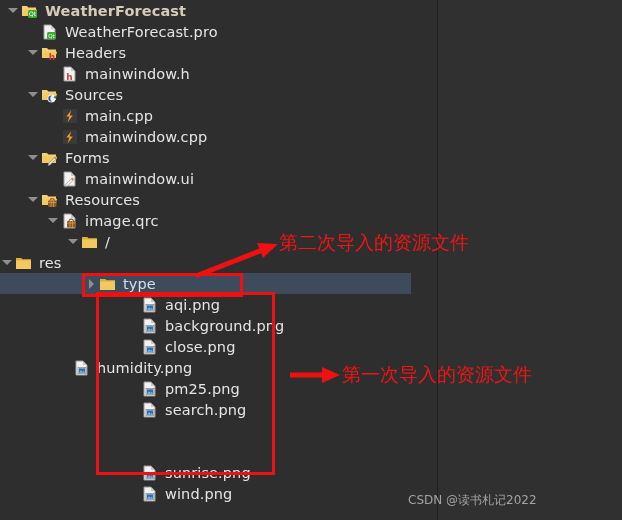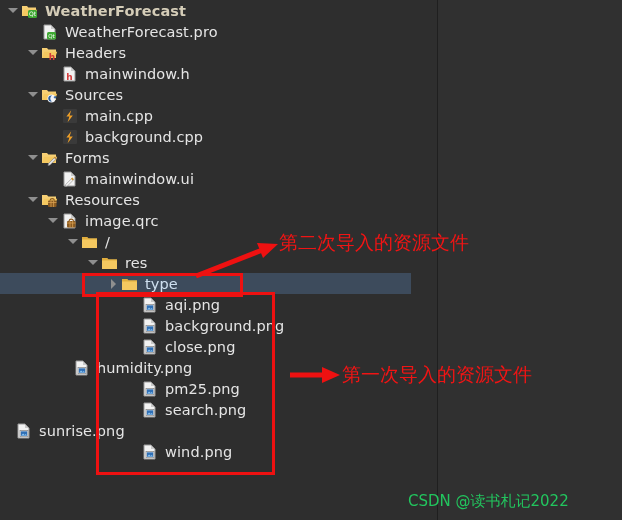--- a/index.html
+++ b/index.html
@@ -62,21 +62,21 @@
     position: absolute; color: #f01414; font-size: 19px;
     font-family: "DejaVu Sans", "Liberation Sans", sans-serif;
     white-space: nowrap; line-height: 1;
   }
   .redbox {
     position: absolute; border: 3px solid #ee1111; background: transparent;
   }
   .arrow-svg { position: absolute; overflow: visible; }
 
   .watermark {
-    position: absolute; color: #22c55e; font-size: 15px;
+    position: absolute; color: #a3a3a3; font-size: 12px;
     white-space: nowrap;
   }
 </style>
 </head>
 <body>
 
 <div id="root">
 
   <div class="right-pane"></div>
   <div class="divider" style="left:437px;"></div>
@@ -154,21 +154,21 @@
         <span class="label">main.cpp</span>
       </div>
       <div class="row" style="padding-left: 46px;">
         <span class="exp none"></span>
         <span class="ico">
           <svg width="17" height="16" viewBox="0 0 17 16">
             <rect x="2" y="1" width="14" height="14" rx="1" fill="#3a3a3a"></rect>
             <path d="M10.2 2.2L5.4 8.6h3L6.6 14.2l5.2-6.8h-3.2z" fill="#f0a027"></path>
           </svg>
         </span>
-        <span class="label">background.cpp</span>
+        <span class="label">mainwindow.cpp</span>
       </div>
       <div class="row" style="padding-left: 26px;">
         <span class="exp open"></span>
         <span class="ico">
           <svg width="17" height="16" viewBox="0 0 17 16">
             <path d="M1 3h5l1.3 1.6H15V13H1z" fill="#f6cf74"></path>
             <path d="M1 13l2.2-6.2h13L14 13z" fill="#f4c860"></path>
             <path d="M7.5 13.5l6.5-6.5 1.6 1.6-6.5 6.5-2.1.5z" fill="#e0e0e0" stroke="#7a7a7a" stroke-width=".6"></path>
             <path d="M13.3 7.2l1.6 1.6" stroke="#c98a2e" stroke-width="1.6"></path>
           </svg>
@@ -218,31 +218,31 @@
       <div class="row" style="padding-left: 66px;">
         <span class="exp open"></span>
         <span class="ico">
           <svg width="17" height="16" viewBox="0 0 17 16">
             <path d="M1 3h5l1.4 1.6H16V14H1z" fill="#f4c860"></path>
             <path d="M1 3h5l1.4 1.6H16v1H1z" fill="#e0ad3d"></path>
           </svg>
         </span>
         <span class="label">/</span>
       </div>
-      <div class="row" style="padding-left: 86px;">
+      <div class="row" style="">
         <span class="exp open"></span>
         <span class="ico">
           <svg width="17" height="16" viewBox="0 0 17 16">
             <path d="M1 3h5l1.4 1.6H16V14H1z" fill="#f4c860"></path>
             <path d="M1 3h5l1.4 1.6H16v1H1z" fill="#e0ad3d"></path>
           </svg>
         </span>
         <span class="label">res</span>
       </div>
-      <div class="row selected" style="padding-left: 106px;">
+      <div class="row selected" style="padding-left: 84px;">
         <span class="exp closed"></span>
         <span class="ico">
           <svg width="17" height="16" viewBox="0 0 17 16">
             <path d="M1 3h5l1.4 1.6H16V14H1z" fill="#f4c860"></path>
             <path d="M1 3h5l1.4 1.6H16v1H1z" fill="#e0ad3d"></path>
           </svg>
         </span>
         <span class="label">type</span>
       </div>
       <div class="row" style="padding-left: 126px;">
@@ -322,21 +322,21 @@
             <path d="M3 1h7l4 4v10H3z" fill="#f2f2f2"></path>
             <path d="M10 1l4 4h-4z" fill="#c8c8c8"></path>
             <path d="M3 1h7l4 4v10H3z" fill="none" stroke="#9a9a9a" stroke-width="1"></path>
             <rect x="5" y="7.5" width="8" height="6.2" fill="#f6f6f6" stroke="#7f7f7f" stroke-width=".7"></rect>
             <rect x="5.8" y="8.3" width="6.4" height="4.6" fill="#2f6fb5"></rect>
             <path d="M6.2 12.6l1.9-2.2 1.5 1.6 1.2-1.1 1.1 1.7z" fill="#8fc6f2"></path>
           </svg>
         </span>
         <span class="label">search.png</span>
       </div>
-      <div class="row" style="">
+      <div class="row" style="padding-left: 126px; margin-top: 42px;">
         <span class="exp none"></span>
         <span class="ico">
           <svg width="17" height="16" viewBox="0 0 17 16">
             <path d="M3 1h7l4 4v10H3z" fill="#f2f2f2"></path>
             <path d="M10 1l4 4h-4z" fill="#c8c8c8"></path>
             <path d="M3 1h7l4 4v10H3z" fill="none" stroke="#9a9a9a" stroke-width="1"></path>
             <rect x="5" y="7.5" width="8" height="6.2" fill="#f6f6f6" stroke="#7f7f7f" stroke-width=".7"></rect>
             <rect x="5.8" y="8.3" width="6.4" height="4.6" fill="#2f6fb5"></rect>
             <path d="M6.2 12.6l1.9-2.2 1.5 1.6 1.2-1.1 1.1 1.7z" fill="#8fc6f2"></path>
           </svg>

